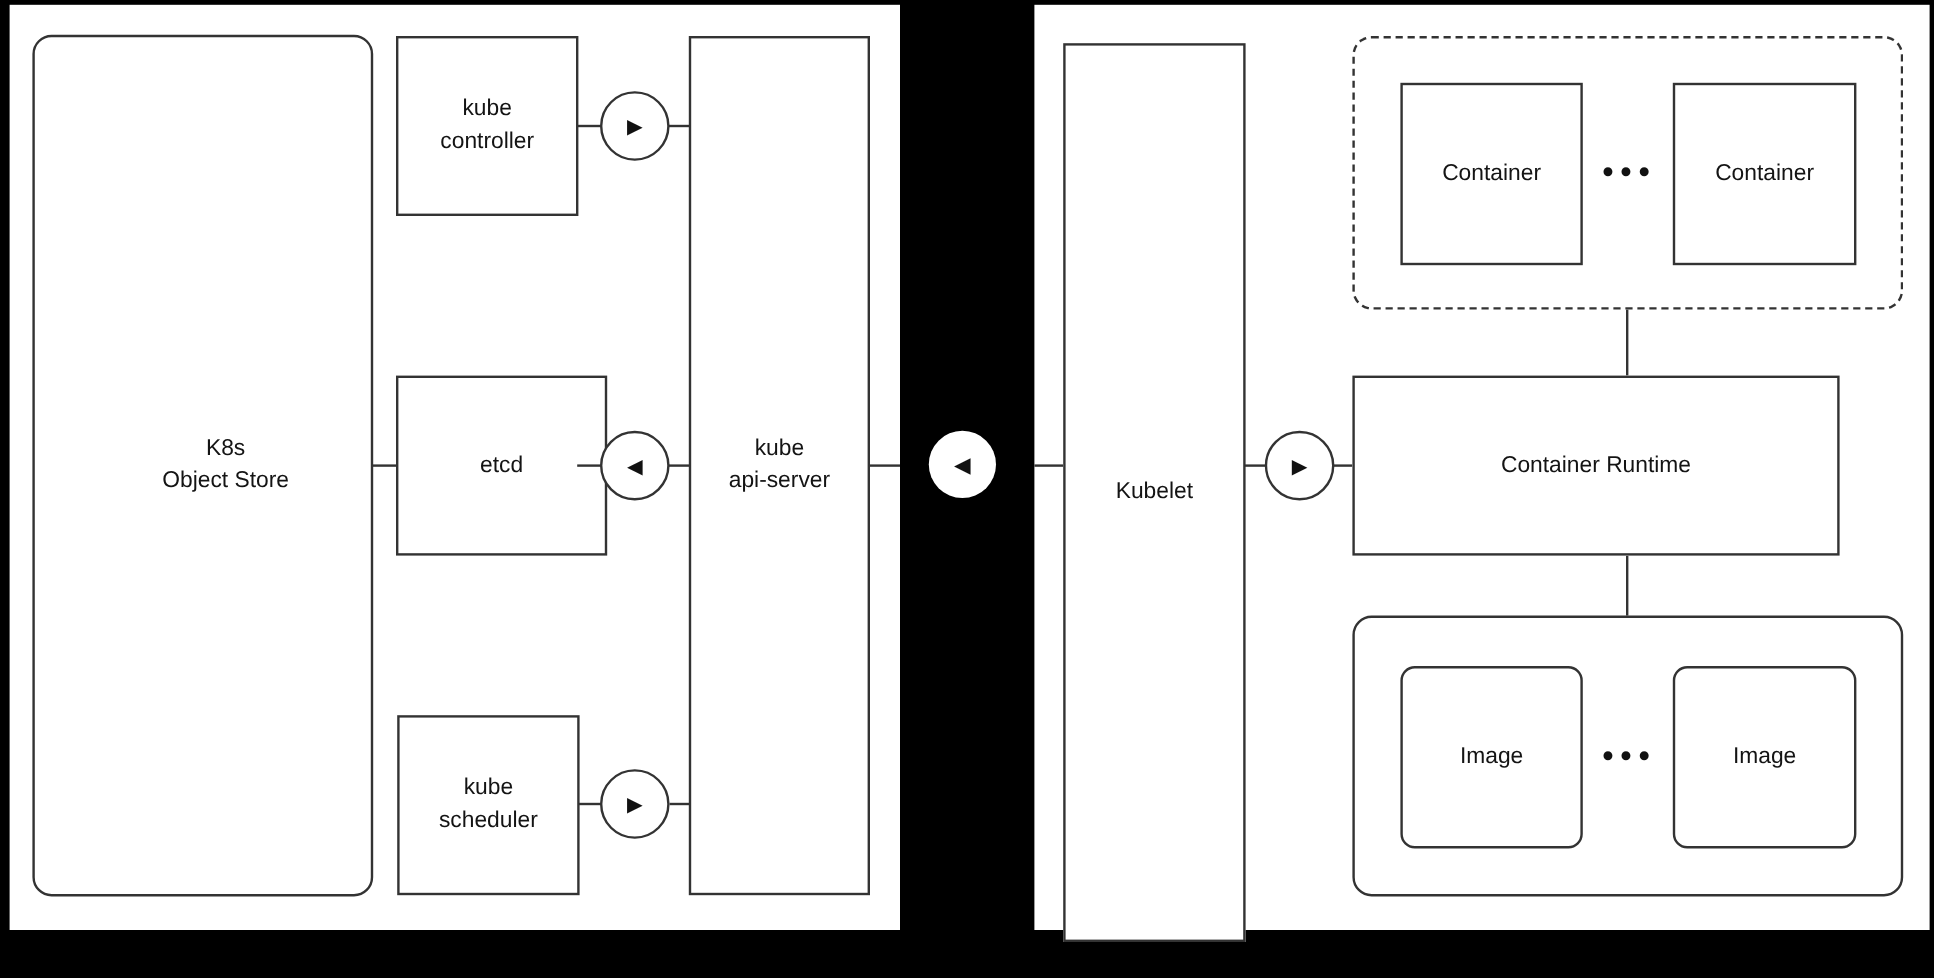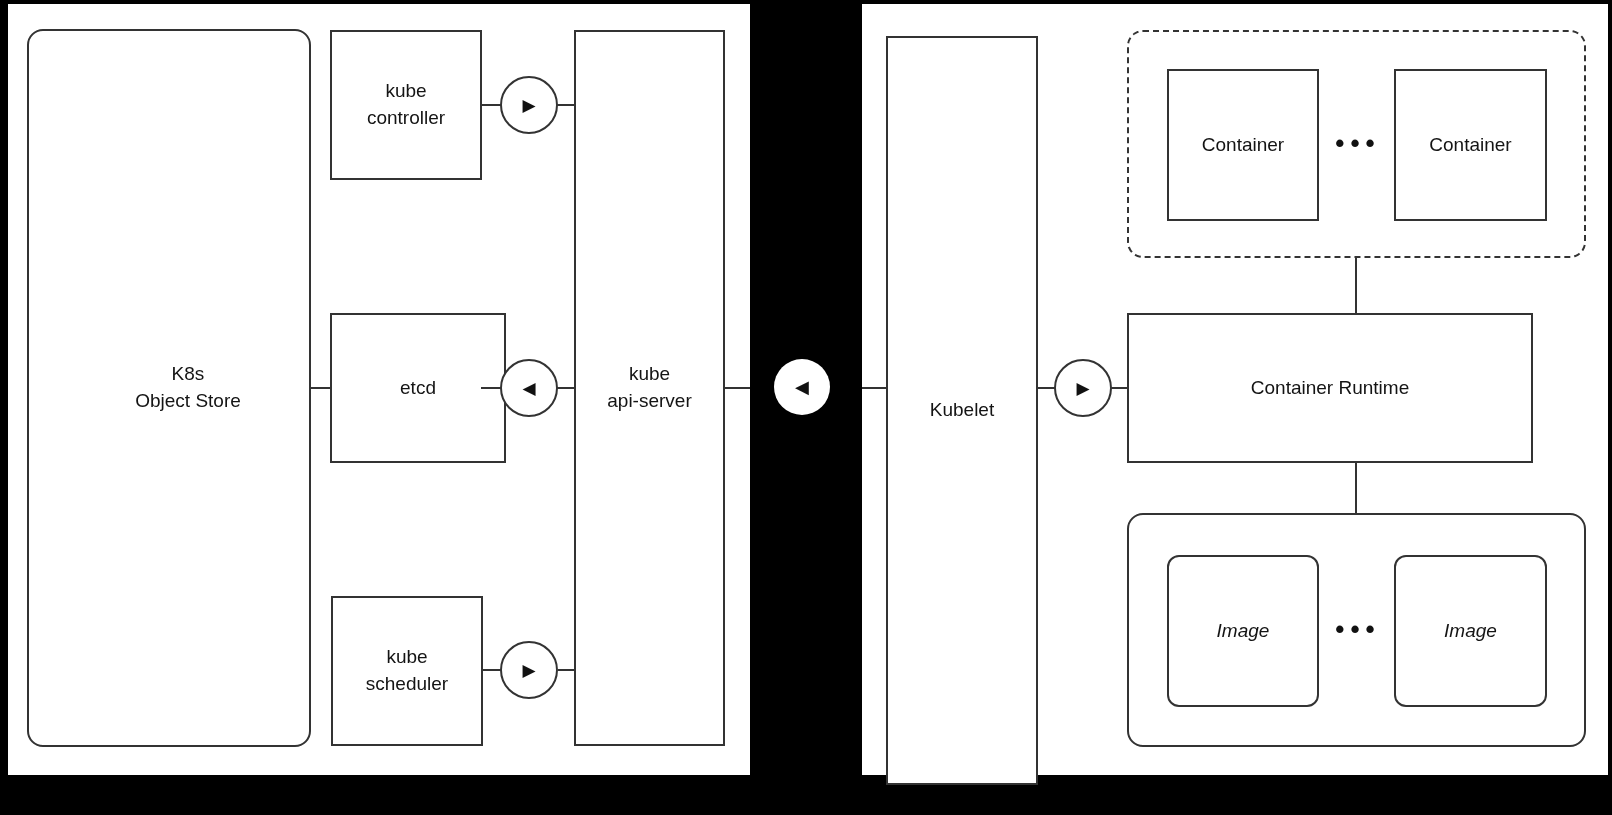--- a/index.html
+++ b/index.html
@@ -30,21 +30,21 @@
     box-sizing: border-box;
     display: flex;
     align-items: center;
     justify-content: center;
     text-align: center;
     font-size: 19px;
     line-height: 1.4;
     white-space: pre-line;
   }
   .rounded   { border-radius: 16px; }
-  .rounded-s { border-radius: 12px; font-style: italic; }
+  .rounded-s { border-radius: 12px; }
   .dashed    { border-style: dashed; }
 
   .connector {
     position: absolute;
     width: 58px;
     height: 58px;
     border-radius: 50%;
     background: #ffffff;
     border: 2px solid #333333;
     box-sizing: border-box;

